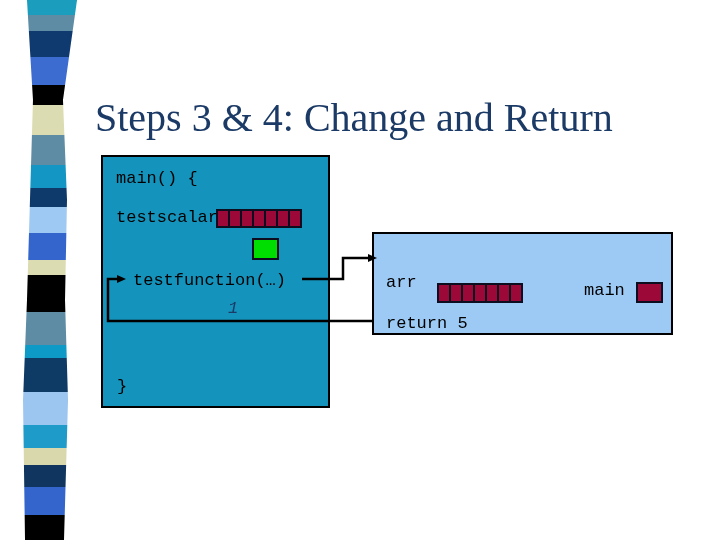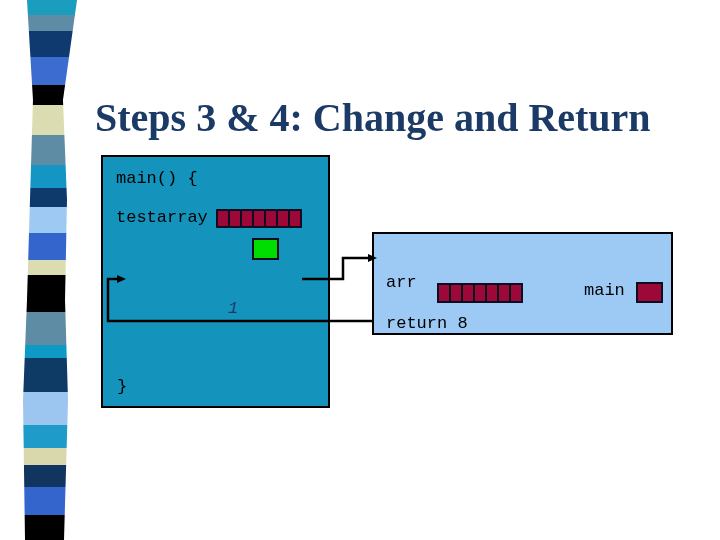--- a/index.html
+++ b/index.html
@@ -11,21 +11,21 @@
   .ribbon{
     position:absolute;left:22px;top:0;width:60px;height:540px;
     clip-path:polygon(8.3% 0%,91.7% 0%,68.3% 18.5%,75% 37%,71.7% 55.6%,76.7% 74.1%,70% 100%,5% 100%,1.7% 74.1%,8.3% 55.6%,13.3% 37%,18.3% 18.5%);
   }
   .ribbon div{width:100%;}
   
   .title{
     position:absolute;left:95px;top:64px;width:600px;
     font-family:"Liberation Serif","DejaVu Serif",serif;
     font-size:40px;line-height:1.1;color:var(--title,#1b3a66);
-    white-space:nowrap;font-weight:700;margin-top:32px;
+    white-space:nowrap;font-weight:400;margin-top:32px;
   }
   
   .main-box{
     position:absolute;left:101px;top:155px;width:229px;height:253px;
     background:var(--main-box-fill,#1494bd);border:2px solid #000;box-sizing:border-box;
   }
   .func-box{
     position:absolute;left:372px;top:232px;width:301px;height:103px;
     background:var(--function-box-fill,#9ccaf5);border:2px solid #000;box-sizing:border-box;
   }
@@ -83,33 +83,34 @@
       <div style="height: 22px; background: rgb(16, 53, 94);"></div>
       <div style="height: 28px; background: rgb(52, 101, 205);"></div>
       <div style="height: 25px; background: rgb(0, 0, 0);"></div>
     </div>
 
   <h1 class="title">Steps 3 &amp; 4: Change and Return</h1>
 
   <div class="main-box">
     <span class="code" style="left:13px;top:13px">main() {</span>
 
-    <span class="code" style="left:13px;top:52px">testarray</span>
+    <span class="code" style="left:13px;top:52px">testscalar</span>
     <span class="bar" style="left:113px;top:52px;width:86px;height:19px">
         <span class="cell"></span>
         <span class="cell"></span>
         <span class="cell"></span>
         <span class="cell"></span>
         <span class="cell"></span>
         <span class="cell"></span>
         <span class="cell"></span>
       </span>
 
     <span class="square green" style="left:149px;top:81px;width:27px;height:22px"></span>
 
+    <span class="code" style="left:30px;top:115px">testfunction(…)</span>
 
     <span class="retval" style="left:125px;top:143px">1</span>
 
     <span class="code" style="left:14px;top:221px">}</span>
   </div>
 
   <div class="func-box">
 
     <span class="code" style="left:12px;top:40px">arr</span>
     <span class="bar" style="left:63px;top:49px;width:86px;height:20px">
@@ -118,21 +119,21 @@
         <span class="cell"></span>
         <span class="cell"></span>
         <span class="cell"></span>
         <span class="cell"></span>
         <span class="cell"></span>
       </span>
 
     <span class="code" style="left:210px;top:48px">main</span>
     <span class="square red" style="left:262px;top:48px;width:27px;height:21px"></span>
 
-    <span class="code" style="left:12px;top:81px">return 8</span>
+    <span class="code" style="left:12px;top:81px">return 5</span>
   </div>
 
   <svg class="connector" viewBox="0 0 720 540">
     <defs>
       <marker id="ah" markerWidth="9" markerHeight="8" refX="1" refY="4" orient="auto" markerUnits="userSpaceOnUse">
         <path class="head" d="M0,0 L9,4 L0,8 z"></path>
       </marker>
     </defs>
     <path class="wire" d="M302,279 L343,279 L343,258 L369,258" marker-end="url(#ah)"></path>
     <path class="wire" d="M373,321 L108,321 L108,279 L118,279" marker-end="url(#ah)"></path>

